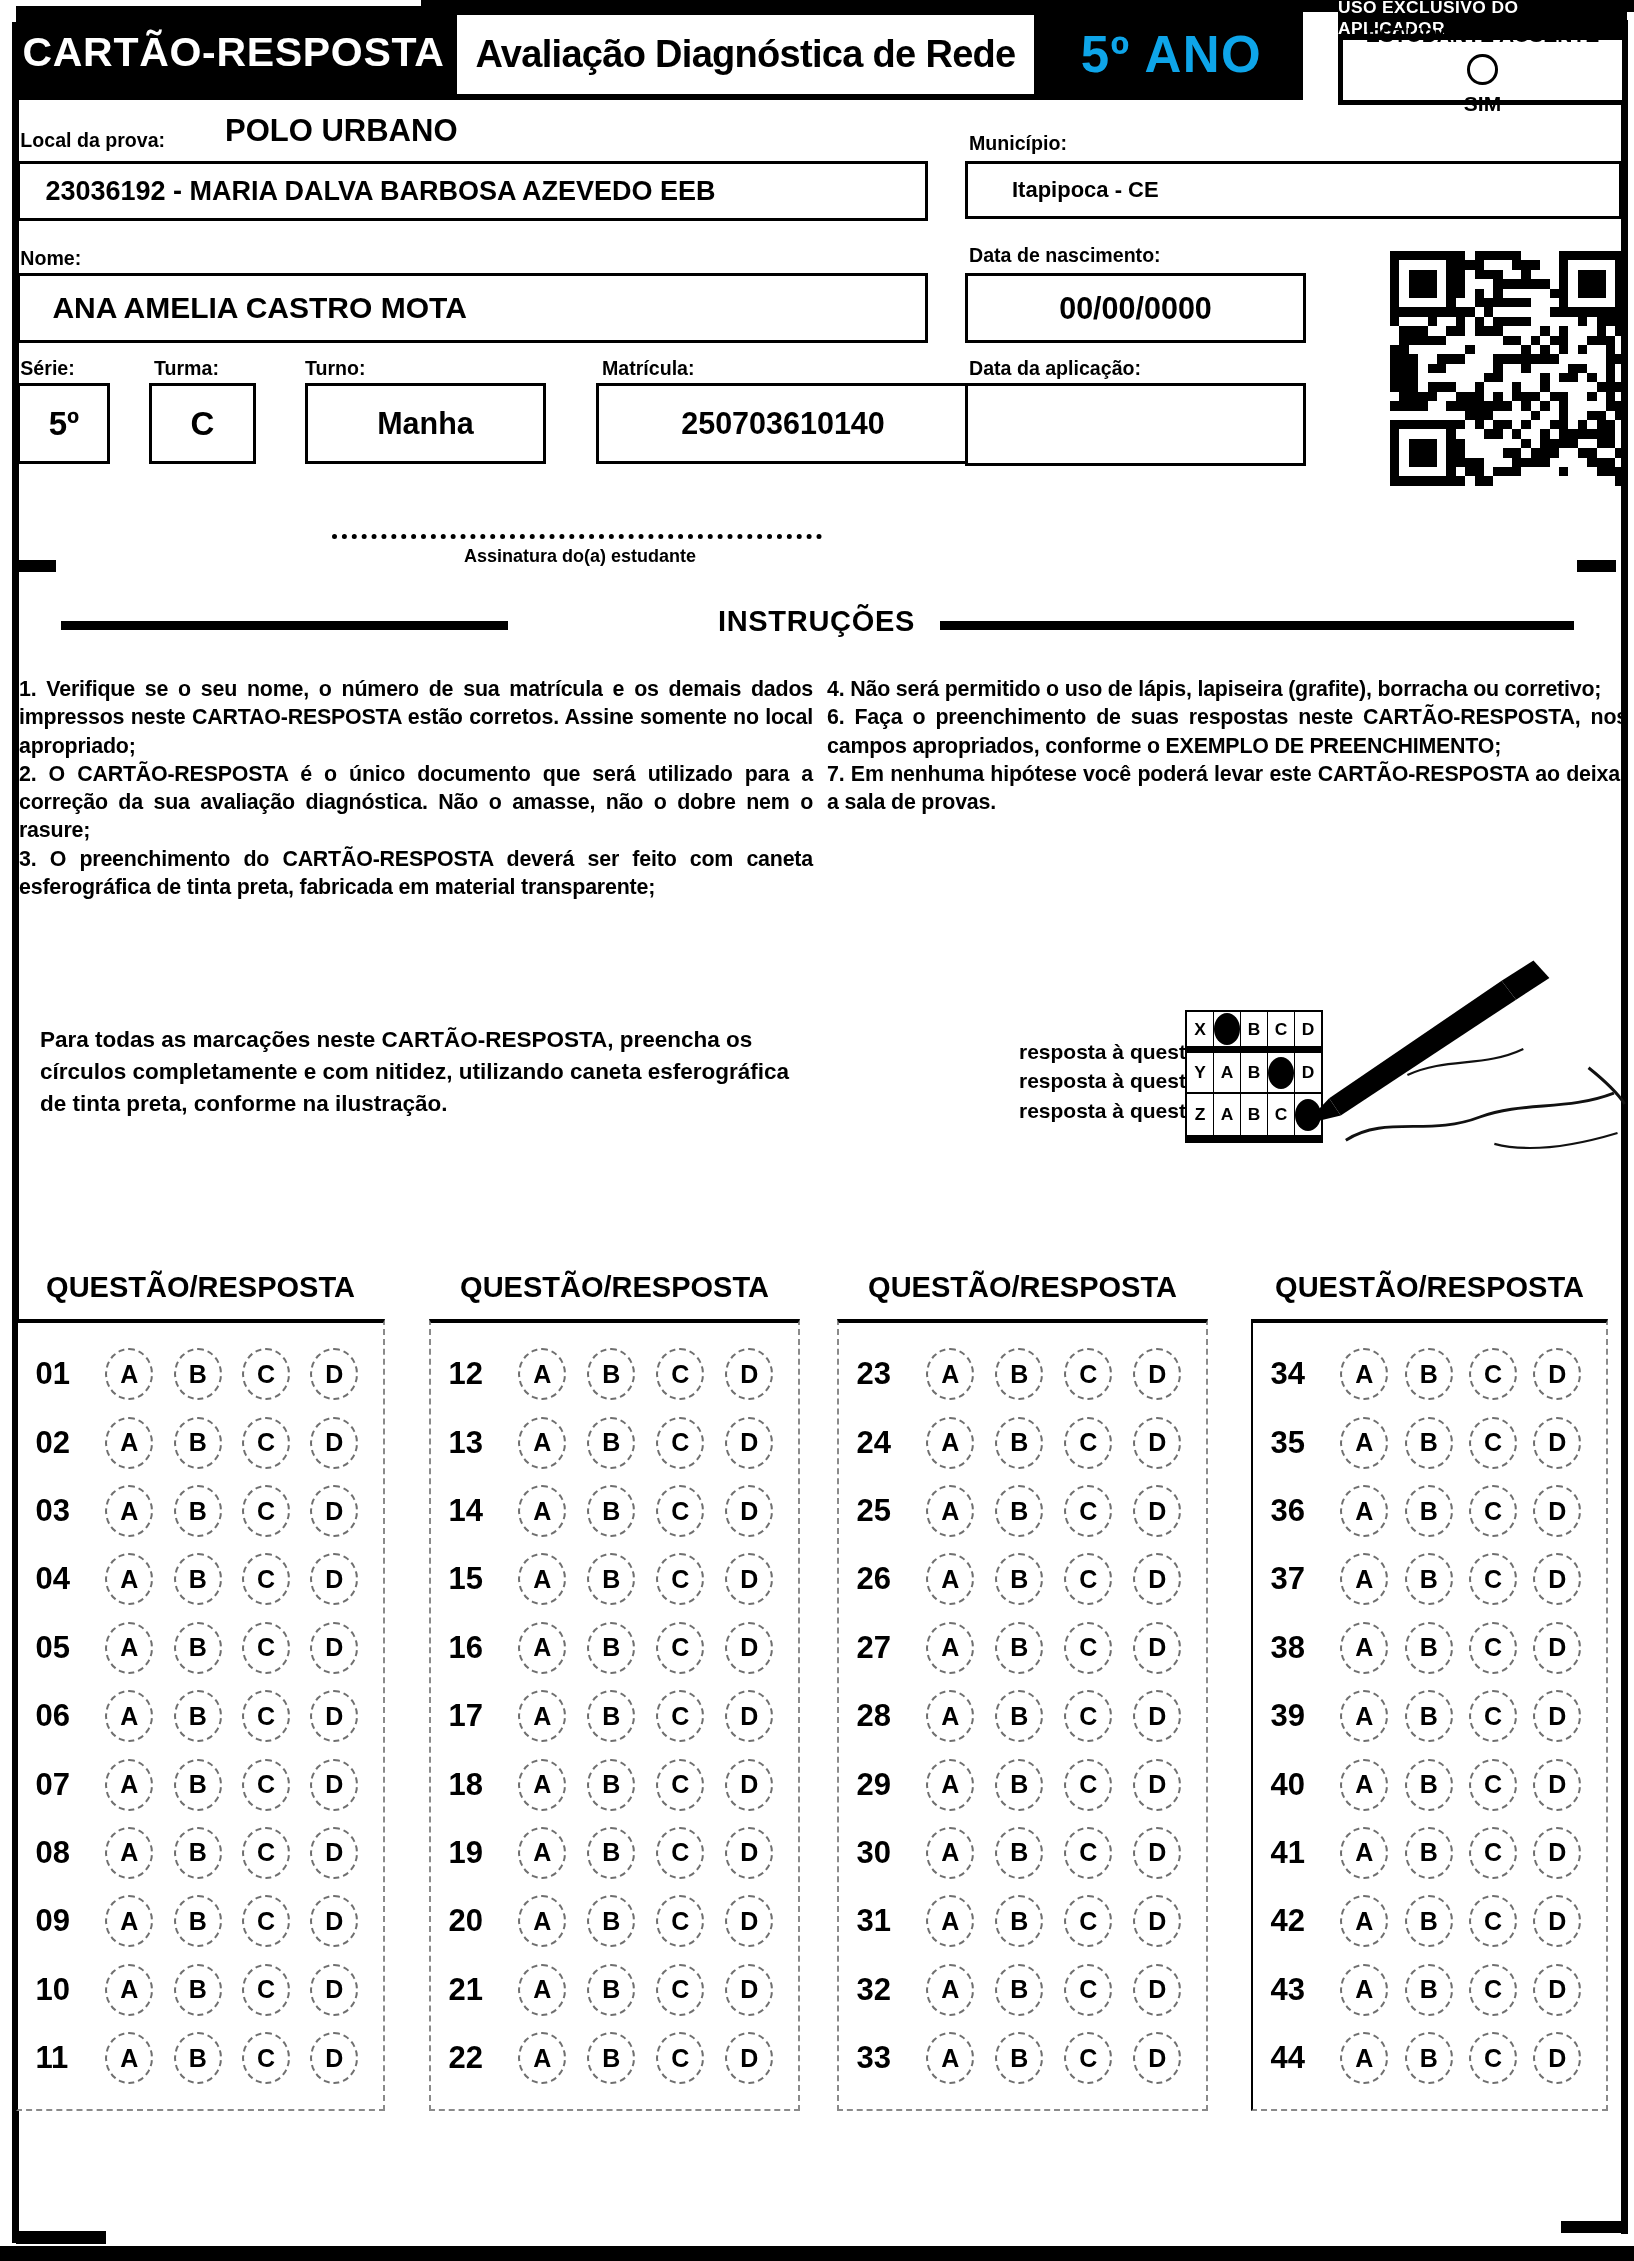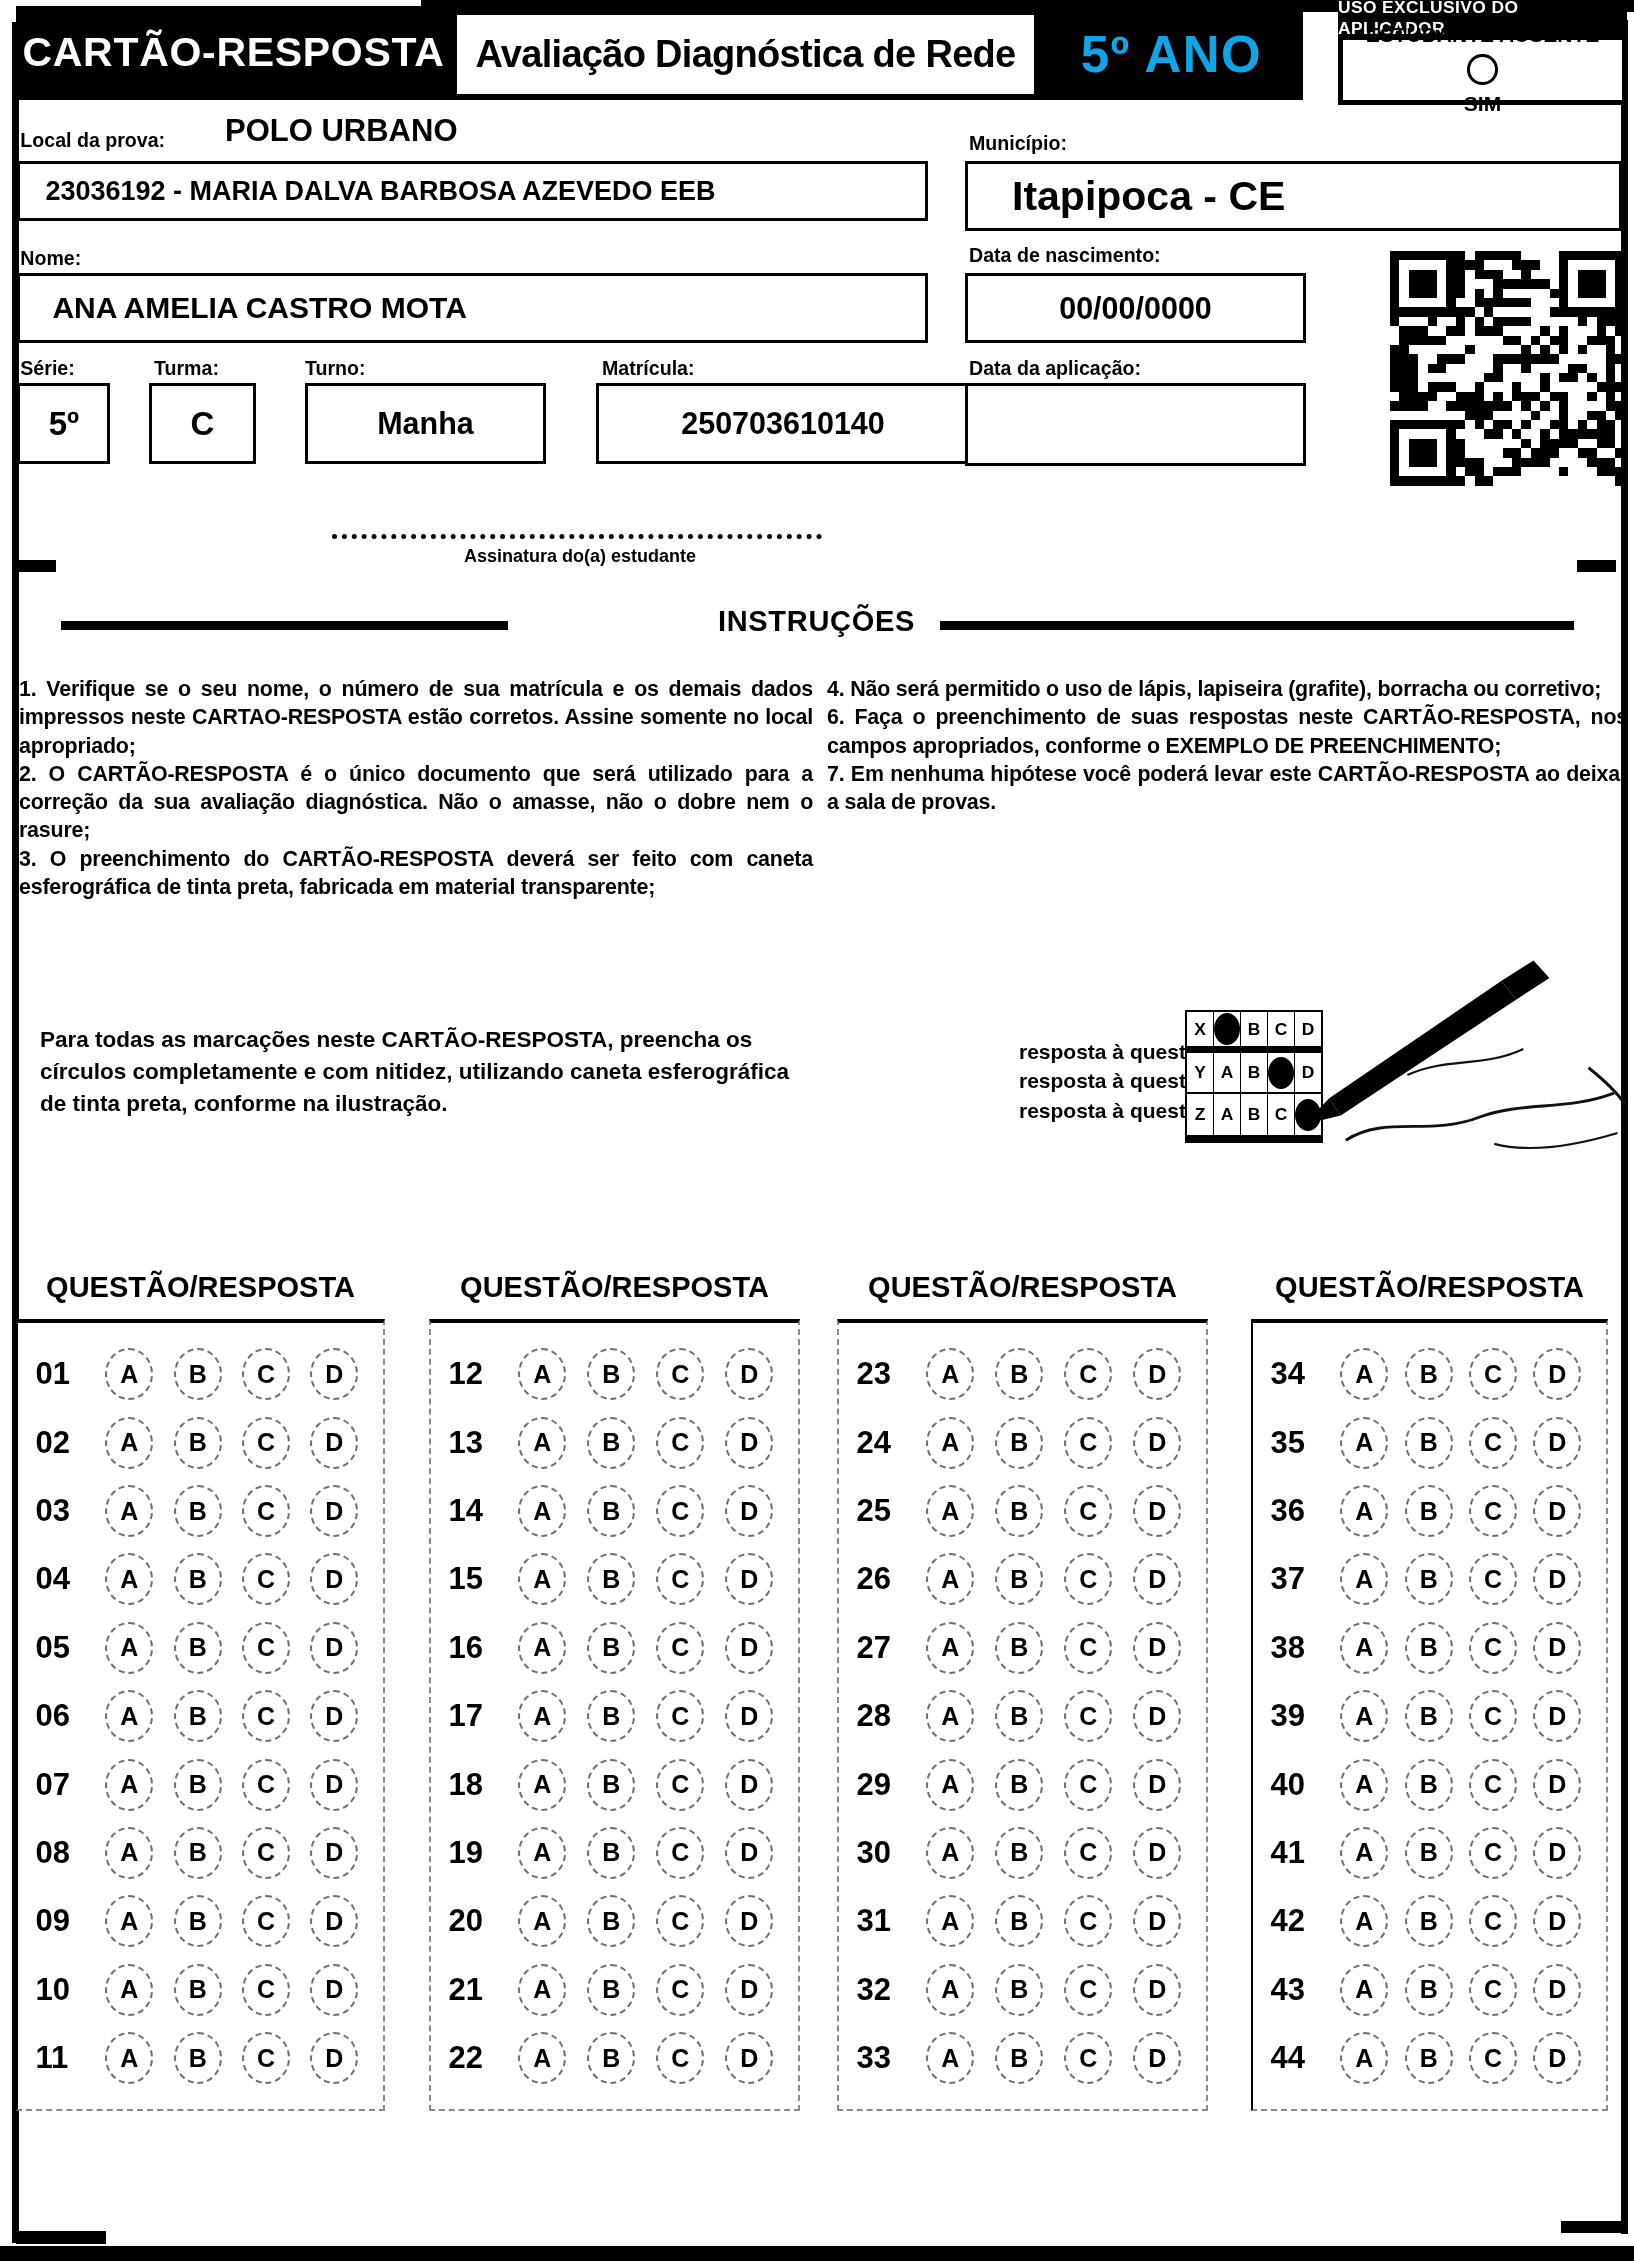--- a/index.html
+++ b/index.html
@@ -30,21 +30,21 @@
     font-size:17.4px; font-weight:bold; letter-spacing:0.4px; }
   .uso-body { height:70px; background:#fff; border:5.1px solid #000; display:flex; align-items:center;
     justify-content:center; gap:7.3px; font-size:21px; font-weight:bold;flex-direction:column; }
   .sim-circle { width:30.5px; height:30.5px; border:3.6px solid #000; border-radius:50%; background:#fff; flex:0 0 auto; }
 
   
   .field-label { position:absolute; font-size:19.6px; font-weight:bold; }
   .vbox { position:absolute; border:3.6px solid #000; background:#fff; display:flex; align-items:center; font-weight:bold; }
   .local-value { position:absolute; left:225px; top:113px; font-size:31px; font-weight:bold; }
   .school-box   { left:17.4px;   top:161px; width:911px; height:60px;  font-size:27px; padding-left:25px; }
-  .municipio-box{ left:965px; top:161px; width:657px;  height:70px;  font-size:41px; padding-left:44px; }
+  .municipio-box{ left:965px; top:161px; width:657px;  height:58px;  font-size:22px; padding-left:44px; }
   .nome-box     { left:17.4px;   top:273px; width:911px; height:70px;  font-size:30px; padding-left:32px; }
   .nascimento-box{ left:965px; top:273px; width:341px; height:70px;  font-size:30.5px; justify-content:center; }
   .serie-box    { left:17.4px;   top:383px; width:93px;  height:81px; font-size:33px; justify-content:center; }
   .turma-box    { left:149px;  top:383px; width:107px;  height:81px; font-size:33px; justify-content:center; }
   .turno-box    { left:305px;  top:383px; width:241px;  height:81px; font-size:30.5px; justify-content:center; }
   .matricula-box{ left:596px;  top:383px; width:374px;  height:81px; font-size:30.5px; justify-content:center; }
   .aplicacao-box{ left:965px; top:383px; width:341px;  height:83px; }
 
   .qr { position:absolute; left:1390px; top:251px; width:236px; height:236px;
         display:grid; grid-template-columns:repeat(25,9.4px); grid-auto-rows:9.4px; }

